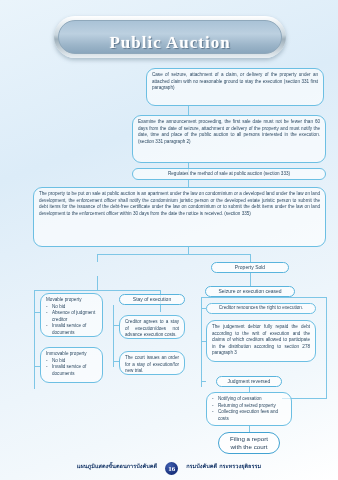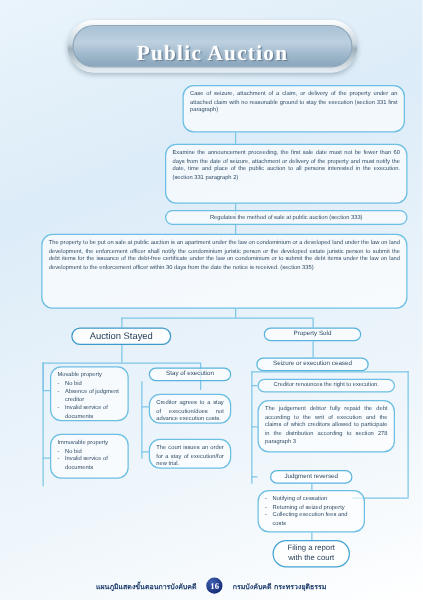--- a/index.html
+++ b/index.html
@@ -87,21 +87,21 @@
   }
 
   
   .ln { position: absolute; background: #7ec6e6; }
   .lnv { width: 1px; }
   .lnh { height: 1px; }
 
   
   .footer {
     position: absolute; left: 0; right: 0; bottom: 5px;
-    display: flex; align-items: center; justify-content: center;
+    display: flex; align-items: flex-start; justify-content: center;
     gap: 8px;
   }
   .footer-txt {
     font-size: 5.6px; color: #1a3a6b; font-weight: bold;
     font-family: "DejaVu Sans", sans-serif;
   }
   .page-badge {
     width: 13px; height: 13px; border-radius: 50%;
     background: radial-gradient(circle at 35% 30%, #3f5fb0, #18307c 70%);
     color: #fff; font-size: 7px; font-weight: bold;
@@ -132,21 +132,20 @@
 
   <div class="ln lnv" style="left:188px; top:180px; height:8px;"></div>
 
   <div class="node cjust" style="left:33px; top:187px; width:293px; height:60px;">The property to be put on sale at public auction is an apartment under the law on condominium or a developed land under the law on land development, the enforcement officer shall notify the condominium juristic person or the developed estate juristic person to submit the debt items for the issuance of the debt-free certificate under the law on condominium or to submit the debt items under the law on land development to the enforcement officer within 30 days from the date the notice is received. (section 335)</div>
 
   <div class="ln lnv" style="left:188px; top:247px; height:7px;"></div>
   <div class="ln lnh" style="left:97px; top:254px; width:153px;"></div>
   <div class="ln lnv" style="left:97px; top:254px; height:8px;"></div>
   <div class="ln lnv" style="left:250px; top:254px; height:8px;"></div>
 
-  <div class="node pill pill-strong" style="left:57px; top:262px; width:80px; height:14px;">Auction Stayed</div>
 
   <div class="node pill pill-med" style="left:211px; top:262px; width:78px; height:11px;">Property Sold</div>
 
   <div class="ln lnv" style="left:97px; top:276px; height:14px;"></div>
   <div class="ln lnh" style="left:34px; top:290px; width:126px;"></div>
   <div class="ln lnv" style="left:34px; top:290px; height:22px;"></div>
   <div class="ln lnv" style="left:160px; top:290px; height:22px;"></div>
   <div class="ln lnv" style="left:34px; top:290px; height:99px;"></div>
   <div class="ln lnh" style="left:34px; top:312px; width:6px;"></div>
   <div class="ln lnh" style="left:34px; top:366px; width:6px;"></div>

